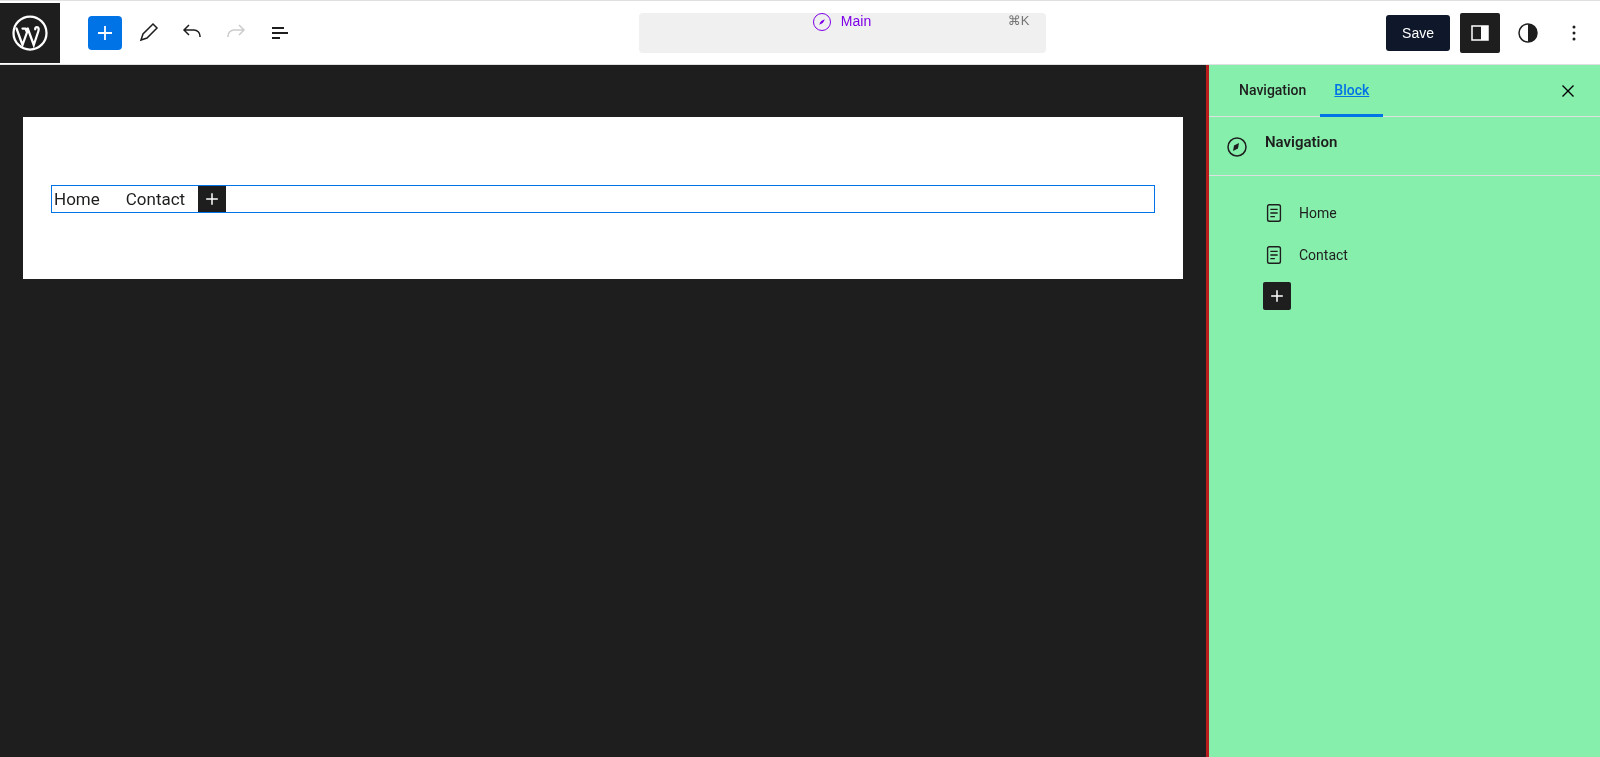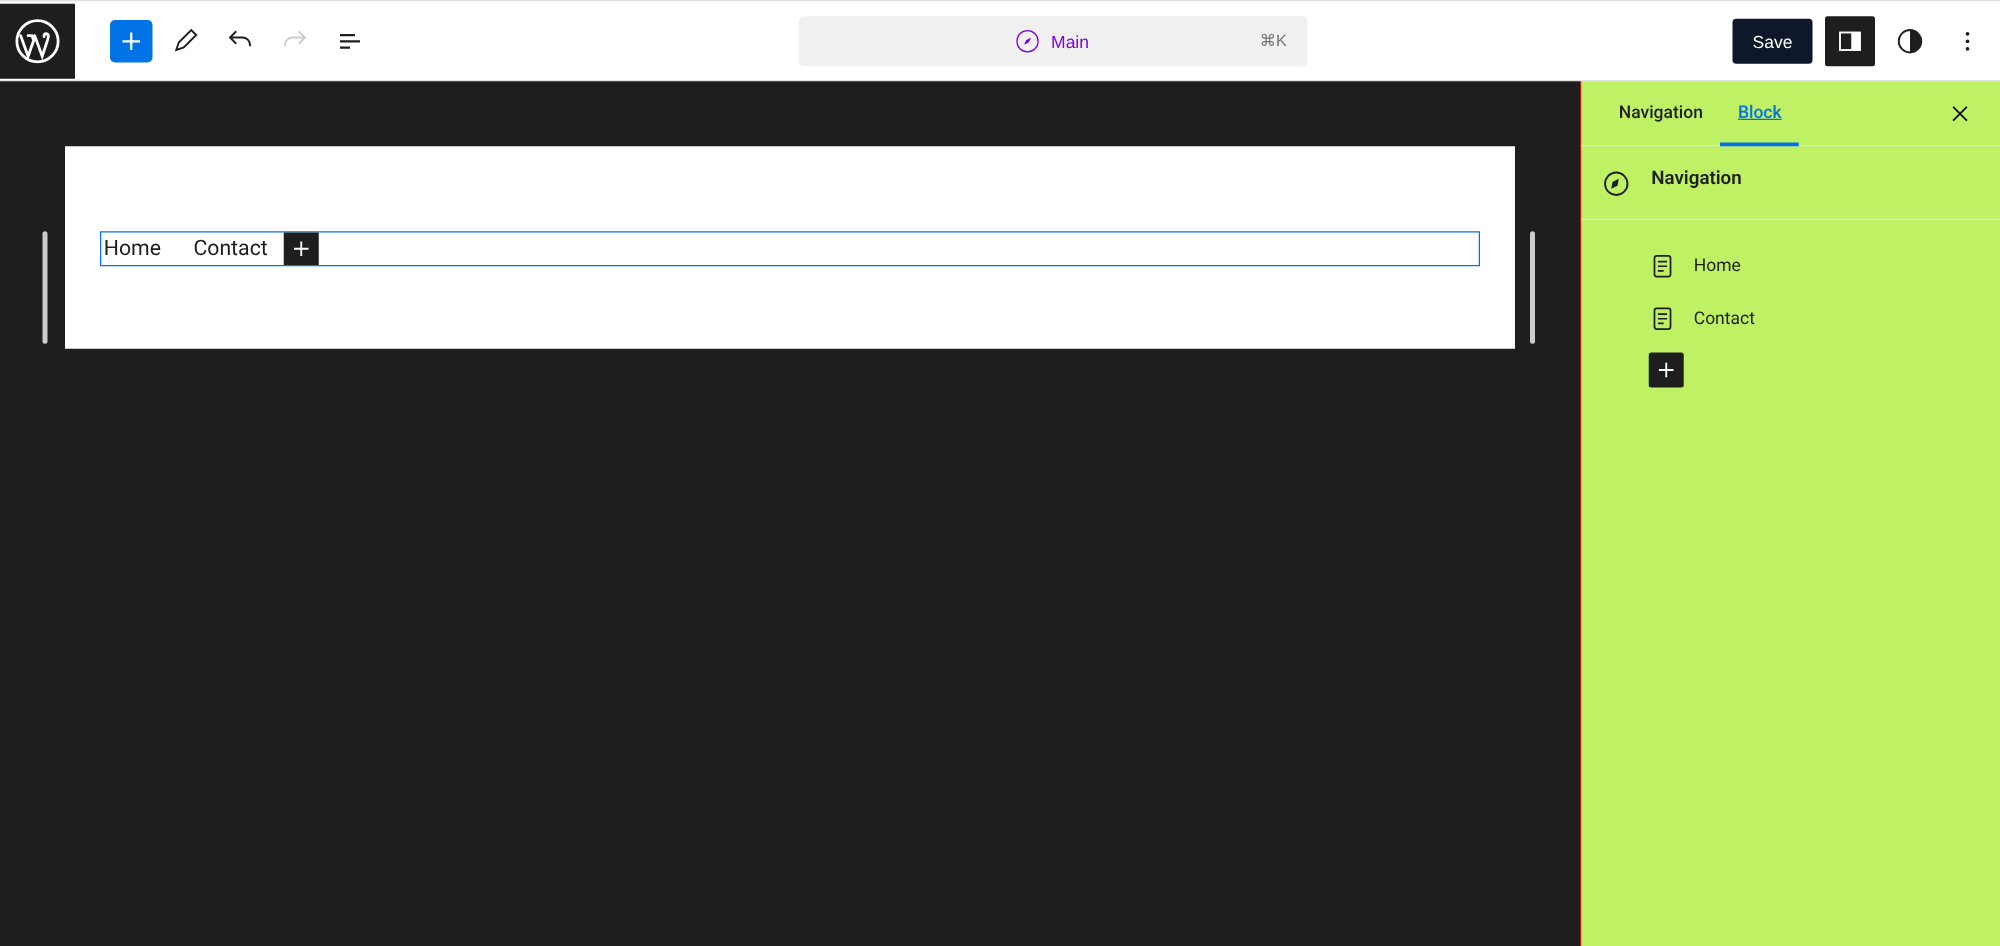--- a/index.html
+++ b/index.html
@@ -10,21 +10,21 @@
 
 .toolbar { height: 65px; border-top: 1px solid #e0e0e0; border-bottom: 1px solid #e0e0e0; display: flex; align-items: center; padding: 0 8px; background: #fff; }
 .toolbar-left { display: flex; align-items: center; gap: 8px; }
 .wp-logo { width: 60px; height: 60px; background: #1e1e1e; display: flex; align-items: center; justify-content: center; margin-right: 20px; margin-left: -8px; }
 .wp-logo svg { width: 36px; height: 36px; }
 .btn-icon { width: 36px; height: 36px; display: flex; align-items: center; justify-content: center; border: none; background: transparent; border-radius: 4px; cursor: pointer; color: #1e1e1e; }
 .btn-icon.primary { background: #0073e6; color: #fff; width: 34px; height: 34px; }
 .btn-icon.dark { background: #1e1e1e; color: #fff; width: 40px; height: 40px; border-radius: 2px; }
 .btn-icon.disabled { color: #ccc; cursor: default; }
 .toolbar-center { flex: 1; display: flex; justify-content: center; }
-.template-btn { background: #f0f0f0; border: none; border-radius: 4px; height: 40px; width: 407px; display: flex; align-items: center; justify-content: center; gap: 10px; position: relative; cursor: pointer; }
+.template-btn { background: #f0f0f0; border: none; border-radius: 4px; height: 40px; width: 407px; display: flex; align-items: flex-start; justify-content: center; gap: 10px; position: relative; cursor: pointer; }
 .template-btn .label { color: #7e00e6; font-weight: 500; font-size: 14px; }
 .template-btn .kbd { position: absolute; right: 16px; color: #757575; font-size: 13px; }
 .compass-icon { width: 18px; height: 18px; border: 1.5px solid #7e00e6; border-radius: 50%; position: relative; }
 .compass-icon::after { content: ""; position: absolute; left: 50%; top: 50%; width: 8px; height: 3px; background: #7e00e6; transform: translate(-50%, -50%) rotate(-45deg); clip-path: polygon(0 50%, 50% 0, 100% 50%, 50% 100%); }
 .toolbar-right { display: flex; align-items: center; gap: 10px; }
 .btn-save { background: #0f172a; color: #fff; border: none; padding: 10px 16px; border-radius: 3px; font-size: 14px; font-weight: 500; cursor: pointer; }
 
 
 .main { flex: 1; display: flex; min-height: 0; }
 .canvas-wrap { flex: 1; background: #1e1e1e; display: flex; justify-content: center; padding: 0; position: relative; overflow: hidden; }
@@ -32,21 +32,21 @@
 .resize-handle { position: absolute; width: 4px; height: 90px; background: #ccc; top: 120px; border-radius: 2px; }
 .resize-handle.left { left: 34px; }
 .resize-handle.right { left: 1224px; }
 
 .nav-block { border: 1.5px solid #0073e6; height: 28px; display: flex; align-items: center; padding: 0 0; gap: 0; }
 .nav-item { padding: 0 13px; font-size: 17px; color: #1e1e1e; cursor: pointer; }
 .nav-item:first-child { padding-left: 2px; }
 .nav-add { width: 28px; height: 26px; background: #1e1e1e; color: #fff; display: flex; align-items: center; justify-content: center; border: none; cursor: pointer; }
 
 
-.sidebar { width: 336px; border-left: 1px solid #b91c1c; background: #bef264; display: flex; flex-direction: column; }
+.sidebar { width: 394px; border-left: 3px solid #b91c1c; background: #86efac; display: flex; flex-direction: column; }
 .sidebar-tabs { display: flex; align-items: center; height: 52px; border-bottom: 1px solid #e0e0e0; padding: 0 16px; }
 .tab { padding: 0 14px; height: 100%; display: flex; align-items: center; font-size: 14px; font-weight: 500; color: #1e1e1e; cursor: pointer; border-bottom: 3px solid transparent; margin-bottom: -1px; }
 .tab.active { border-bottom-color: #0073e6; color: #0073e6; text-decoration: underline; }
 .tab-close { margin-left: auto; width: 32px; height: 32px; display: flex; align-items: center; justify-content: center; cursor: pointer; border: none; background: transparent; }
 
 .panel-section { padding: 16px; border-bottom: 1px solid #e0e0e0; }
 .block-header { display: flex; gap: 16px; align-items: flex-start; }
 .block-header-icon { width: 24px; height: 24px; flex-shrink: 0; margin-top: 2px; }
 .block-header-text h3 { font-size: 15px; font-weight: 600; margin-bottom: 8px; }
 .block-header-text p { font-size: 13px; color: #555; line-height: 1.5; }

